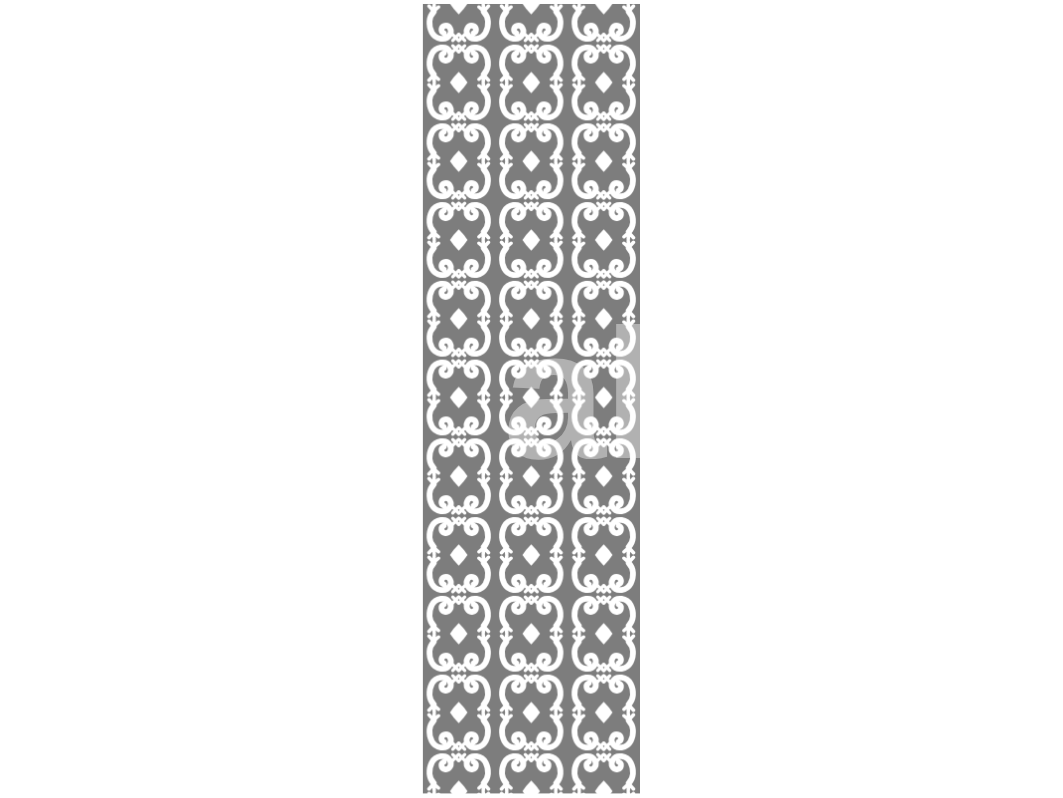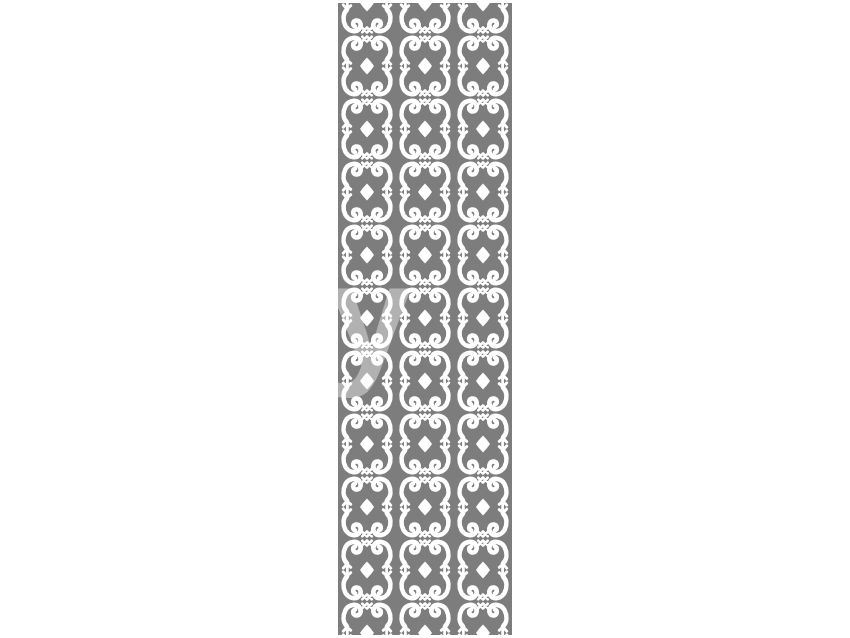--- a/index.html
+++ b/index.html
@@ -28,21 +28,21 @@
   .star  { fill: none; stroke: var(--cut, #ffffff); stroke-width: 2.6; stroke-linecap: round; }
   .diamond { fill: var(--cut, #ffffff); }
   .tile-bg { fill: var(--panel-base, #7d7d7d); }
   .watermark {
     position: absolute;
     left: 0;
     top: 242px;
     width: 100%;
     padding-right: 38px;
     box-sizing: border-box;
-    text-align: left;
+    text-align: right;
     font-weight: bold;
     font-size: 148px;
     line-height: 1;
     letter-spacing: -2px;
     color: var(--wm, rgba(255,255,255,0.40));
     pointer-events: none;
     user-select: none;
     white-space: nowrap;
   }
 </style>

